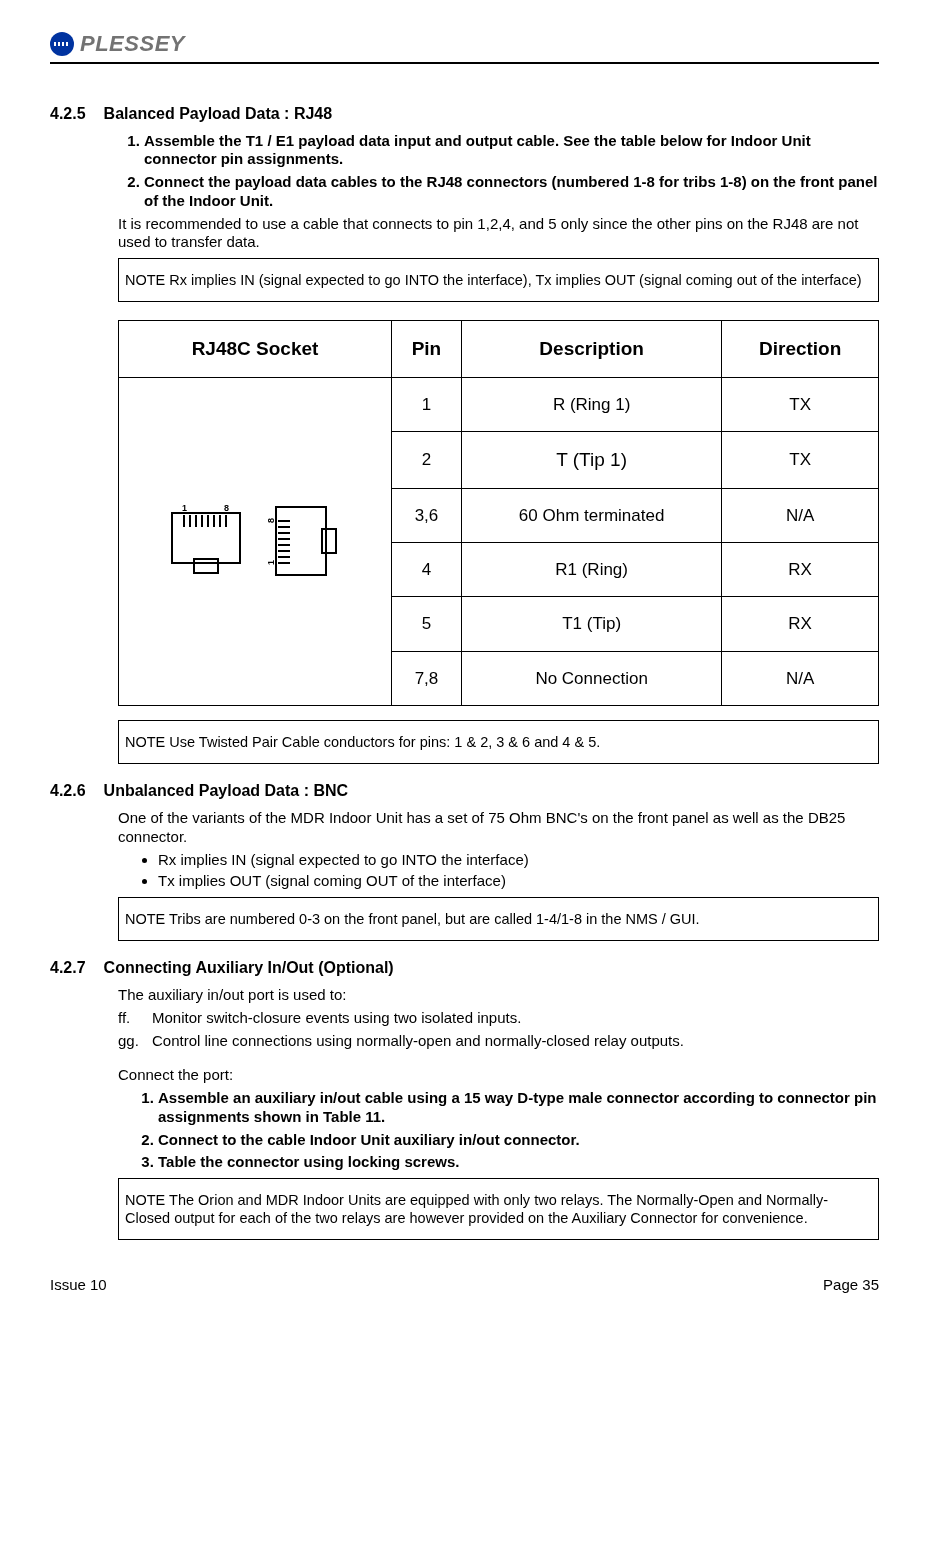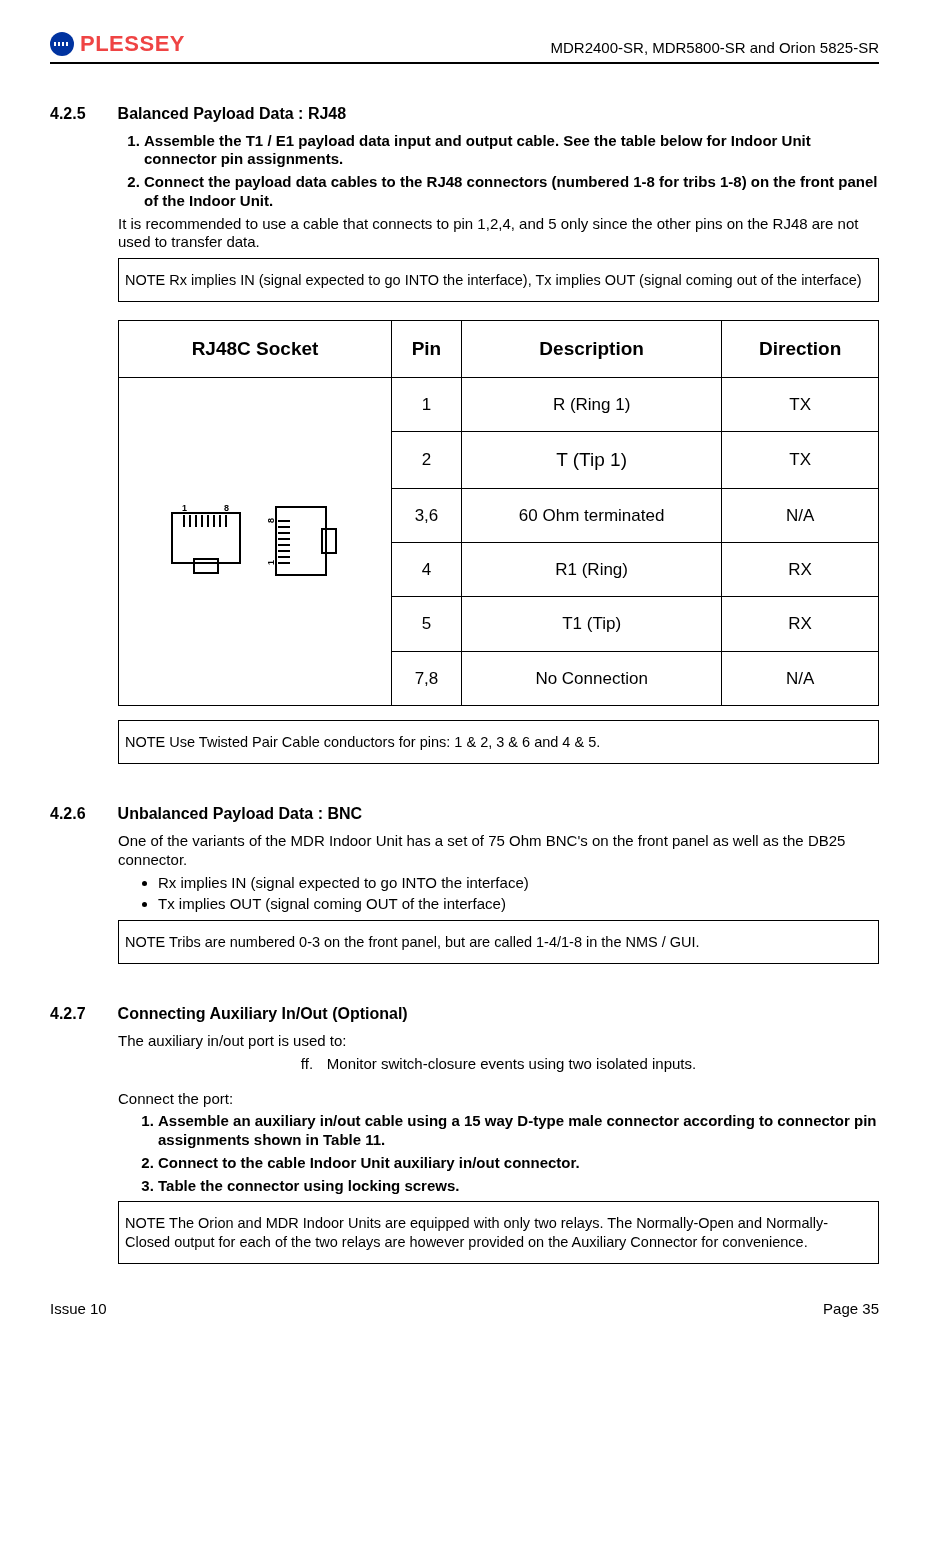--- a/index.html
+++ b/index.html
@@ -36,33 +36,34 @@
   .logo-circle::after {
     content: "";
     position: absolute;
     left: 4px; right: 4px;
     top: 10px;
     height: 4px;
     background: repeating-linear-gradient(90deg,#fff 0 2px,#0033a0 2px 4px);
   }
   .logo-text {
     font-weight: 900;
+    font-style: italic;
     font-size: 22px;
-    color: #ef4444;
+    color: #737373;
     letter-spacing: 0.5px;
   }
   .header-right {
     font-size: 15px;
   }
   .section-head {
     display: flex;
-    gap: 32px;
+    gap: 18px;
     font-weight: bold;
     font-size: 16px;
-    margin-top: 40px;
+    margin-top: 17px;
     margin-bottom: 8px;
   }
   .content-block {
     margin-left: 68px;
   }
   .ol-list {
     margin: 0 0 4px 0;
     padding-left: 26px;
   }
   .ol-list li {
@@ -103,23 +104,22 @@
   .ul-list li {
     margin-bottom: 3px;
   }
   .letter-list {
     list-style: none;
     margin: 4px 0;
     padding-left: 0;
   }
   .letter-list li {
     display: flex;
-    gap: 2px;
+    gap: 10px;
     margin-bottom: 4px;
-    justify-content: center;
   }
   .letter-list li span:first-child {
     min-width: 24px;
   }
   .footer {
     display: flex;
     justify-content: space-between;
     margin-top: 36px;
     font-size: 15px;
   }
@@ -128,21 +128,20 @@
   svg.rj48{width:80px;height:80px;}
 </style>
 </head>
 <body>
 
 <div class="header">
   <div class="logo">
     <div class="logo-circle"></div>
     <span class="logo-text">PLESSEY</span>
   </div>
-  <div class="header-right">MDR2400-SR, MDR5800-SR and Orion 5825-SR</div>
 </div>
 
 <div class="section-head">
   <span>4.2.5</span>
   <span>Balanced Payload Data : RJ48</span>
 </div>
 <div class="content-block">
   <ol class="ol-list">
     <li>Assemble the T1 / E1 payload data input and output cable.  See the table below for Indoor Unit connector pin assignments.</li>
     <li>Connect the payload data cables to the RJ48 connectors (numbered 1-8 for tribs 1-8) on the front panel of the Indoor Unit.</li>
@@ -255,20 +254,24 @@
   <span>4.2.7</span>
   <span>Connecting Auxiliary In/Out (Optional)</span>
 </div>
 <div class="content-block">
   <div class="para">The auxiliary in/out port is used to:</div>
   <ul class="letter-list">
     <li>
       <span>ff.</span>
       <span>Monitor switch-closure events using two isolated inputs.</span>
     </li>
+    <li>
+      <span>gg.</span>
+      <span>Control line connections using normally-open and normally-closed relay outputs.</span>
+    </li>
   </ul>
   <div class="para" style="margin-top:16px">Connect the port:</div>
   <ol class="ol-list" style="padding-left:40px">
     <li>Assemble an auxiliary in/out cable using a 15 way D-type male connector according to connector pin assignments shown in Table 11.</li>
     <li>Connect to the cable Indoor Unit auxiliary in/out connector.</li>
     <li>Table the connector using locking screws.</li>
   </ol>
   <div class="note-box">
     <span>NOTE  The Orion and MDR Indoor Units are equipped with only two relays.  The Normally-Open and Normally-Closed output for each of the two relays are however provided on the Auxiliary Connector for convenience.</span>
   </div>

